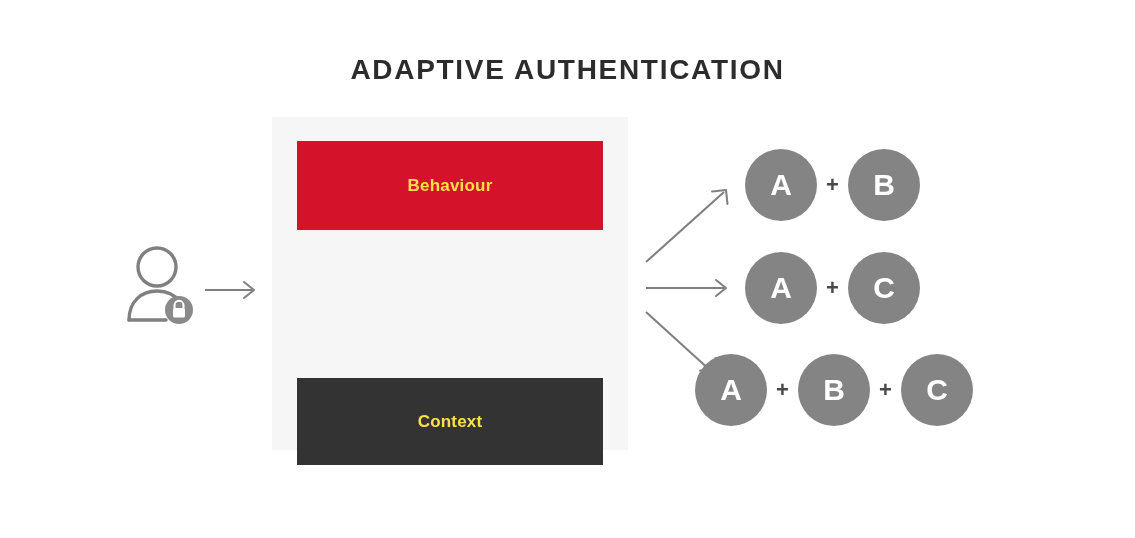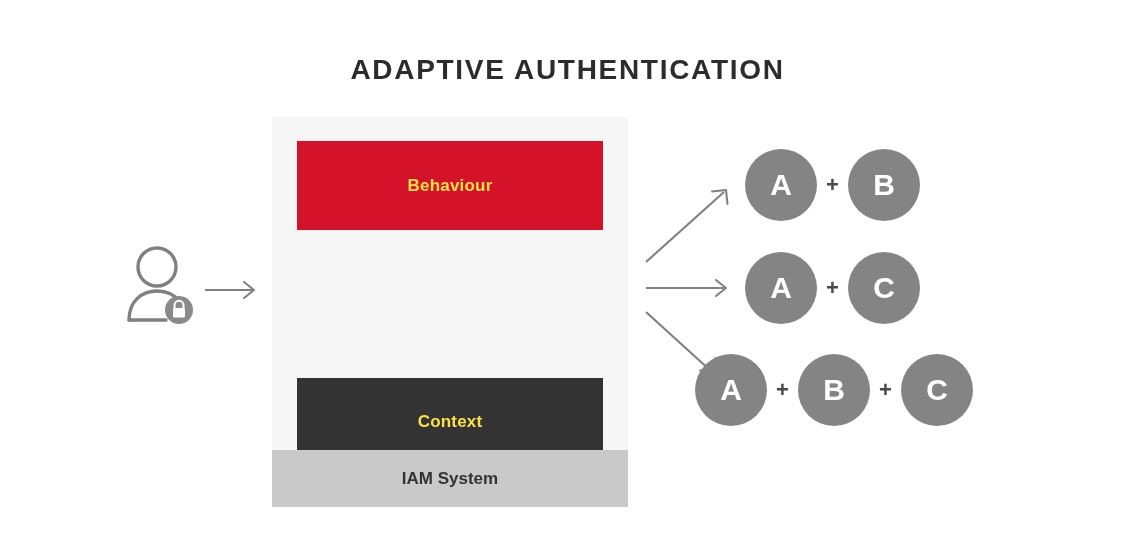--- a/index.html
+++ b/index.html
@@ -165,23 +165,20 @@
 
   <div class="stack">
     <div class="layer layer-behaviour">
       <span>Behaviour</span>
     </div>
     <div class="layer layer-context">
       <span>Context</span>
     </div>
   </div>
 
-  <div class="iam-band">
-    <span>IAM System</span>
-  </div>
 
   <div class="fan-arrows">
     <svg width="120" height="215" viewBox="0 0 120 215" fill="none">
 
       <g>
         <line x1="6" y1="102" x2="84" y2="32" stroke="#808080" stroke-width="2.1"></line>
         <polyline points="72,30 86,30 86,44" stroke="#808080" stroke-width="2.1" fill="none" stroke-linecap="round" stroke-linejoin="round" transform="rotate(-6 86 30)"></polyline>
       </g>
 
       <g>

